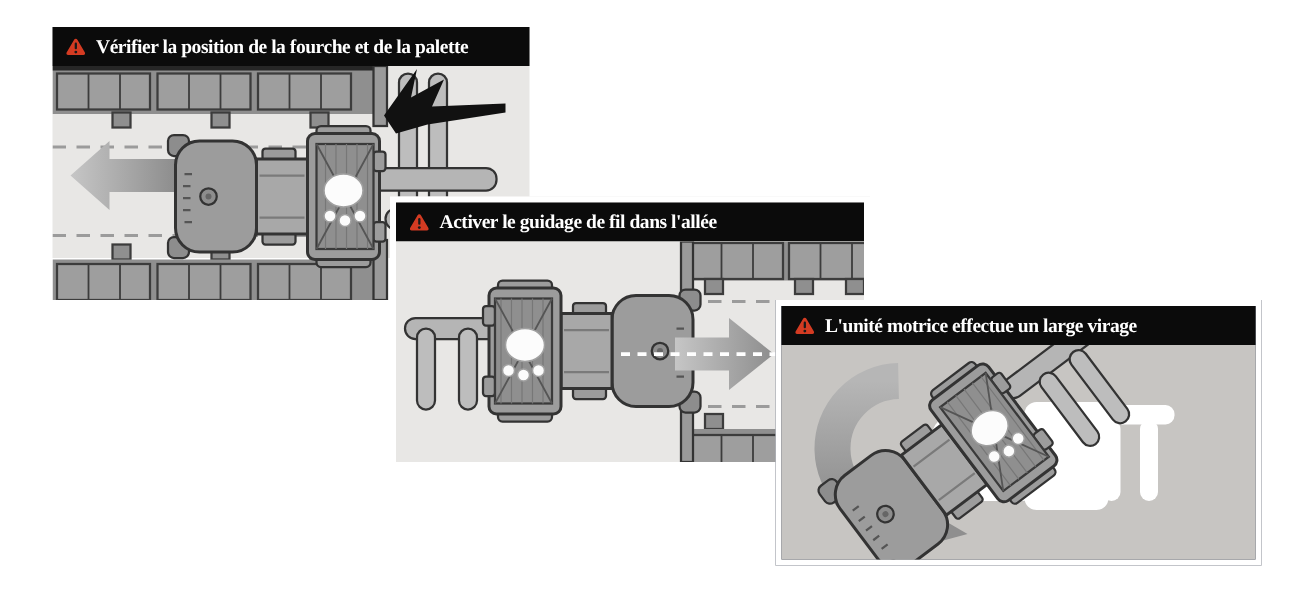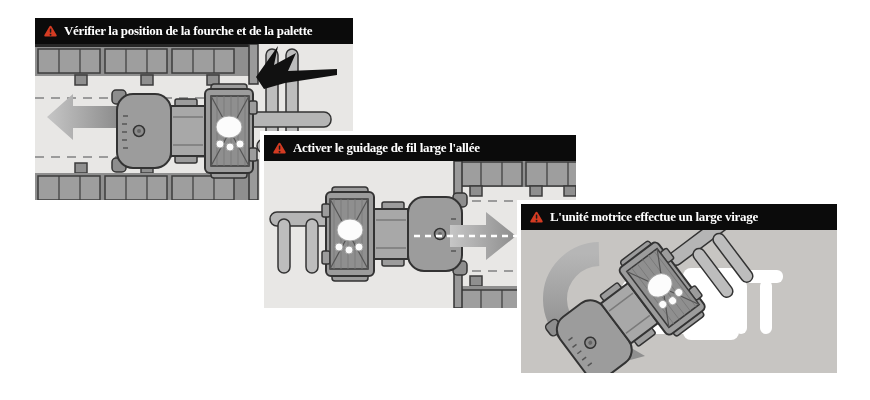--- a/index.html
+++ b/index.html
@@ -1,19 +1,19 @@
 <!DOCTYPE html>
 <html><head>
 <meta charset="utf-8">
 <style>
   html,body{margin:0;padding:0;}
   body{width:870px;height:400px;background:#ffffff;position:relative;overflow:hidden;
        font-family:"Liberation Serif", serif;}
   .panel{position:absolute;background:#e8e7e5;}
-  #panel1{left:35px;top:18px;width:318px;height:182px;z-index:1;}
+  #panel1{left:35px;top:18px;width:318px;height:154px;z-index:1;}
   #panel2{left:260px;top:131px;width:320px;height:181px;z-index:2;border:4px solid #fff;box-sizing:border-box;}
   #panel3{left:517px;top:200px;width:324px;height:177px;z-index:3;border:4px solid #fff;box-sizing:border-box;background:#0f172a;}
   .hdr{height:26px;background:#0b0b0b;display:flex;align-items:center;padding:0 9px;gap:7px;box-sizing:border-box;}
   .hdr .ttl{color:#ffffff;font-weight:bold;font-size:13px;letter-spacing:-0.3px;white-space:nowrap;line-height:26px;}
   .warn{flex:0 0 auto;display:block;}
   .pbody{position:relative;width:100%;}
   #panel1 .pbody{height:156px;}
   #panel2 .pbody{height:147px;background:#e8e7e5;}
   #panel3 .pbody{height:143px;background:#c7c5c2;}
   .pbody svg{display:block;width:100%;height:100%;}
@@ -120,21 +120,21 @@
   </div>
 </div>
 
 <div class="panel" id="panel2">
   <div class="hdr">
     <svg class="warn" width="13" height="12" viewBox="0 0 13 12">
       <path d="M6.5,0.8 C7,0.8 7.4,1.1 7.6,1.5 L12.6,10 C13,10.8 12.5,11.6 11.6,11.6 L1.4,11.6 C0.5,11.6 0,10.8 0.4,10 L5.4,1.5 C5.6,1.1 6,0.8 6.5,0.8 Z" fill="#d43b22"></path>
       <rect x="5.8" y="3.4" width="1.5" height="4.4" rx="0.7" fill="#1a1a1a"></rect>
       <circle cx="6.55" cy="9.7" r="0.95" fill="#1a1a1a"></circle>
     </svg>
-    <span class="ttl">Activer le guidage de fil large l'allée</span>
+    <span class="ttl">Activer le guidage de fil dans l'allée</span>
   </div>
   <div class="pbody">
     <svg viewBox="0 0 312 147">
       <g>
         <rect x="192" y="0" width="120" height="26" fill="#8f8f8f"></rect>
         <use href="#pallet" x="196" y="1"></use>
           <use href="#pallet" x="262" y="1"></use>
         <rect x="190" y="0" width="8" height="36" fill="#9a9a9a" stroke="#333" stroke-width="1.5"></rect>
         <use href="#foot" x="206" y="25"></use>
           <use href="#foot" x="266" y="25"></use>

